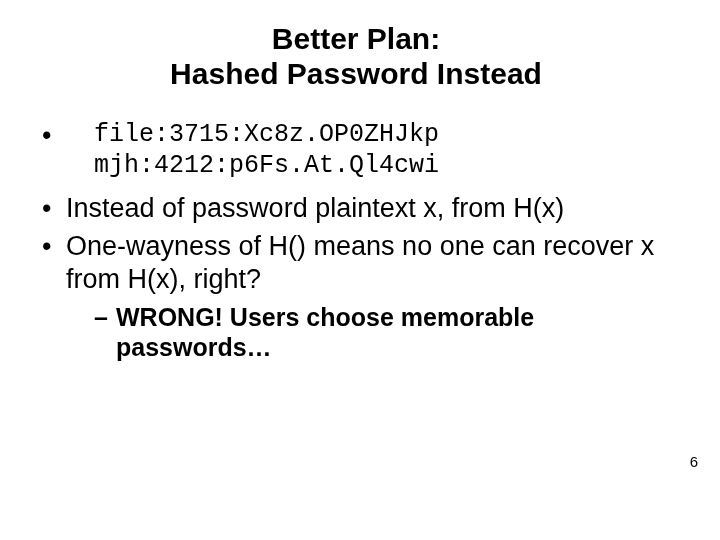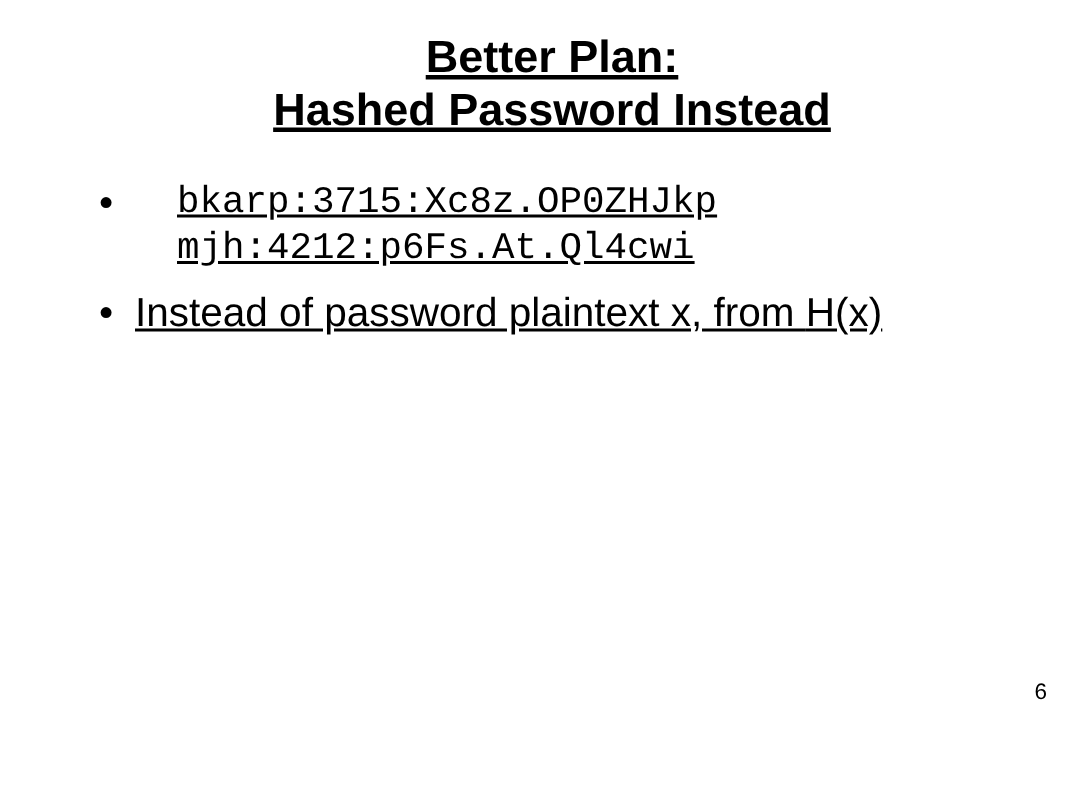--- a/index.html
+++ b/index.html
@@ -9,23 +9,22 @@
     height: 540px;
     background: #ffffff;
     font-family: Verdana, Arial, sans-serif;
     color: #000;
     position: relative;
   }
   .slide {
     box-sizing: border-box;
     width: 720px;
     height: 484px;
-    padding: 22px 28px 10px 44px;
+    padding: 22px 28px 10px 20px;
     position: relative;
-    text-decoration: underline;
   }
   .title {
     text-align: center;
     font-weight: bold;
     font-size: 30px;
     line-height: 1.15;
     margin-bottom: 28px;
   }
   ul.top {
     list-style: none;
@@ -85,22 +84,30 @@
 
 <div class="slide">
 
   <div class="title">
     <span>Better Plan:</span><br>
     <span>Hashed Password Instead</span>
   </div>
 
   <ul class="top">
     <li>
-      <div class="codeblock"><span>bkarp:3715:Xc8z.OP0ZHJkp</span>
+      <div class="codeblock"><span>file:3715:Xc8z.OP0ZHJkp</span>
 <span>mjh:4212:p6Fs.At.Ql4cwi</span></div>
     </li>
     <li>
       <span>Instead of password plaintext x, from </span><span class="hx">H(x)</span>
+    </li>
+    <li>
+      <span>One-wayness of H() means no one can recover x from H(x), right?</span>
+      <ul class="sub">
+        <li>
+          <span>WRONG! Users choose memorable passwords…</span>
+        </li>
+      </ul>
     </li>
   </ul>
 
   <div class="pagenum">6</div>
 </div>
 
 </body></html>

